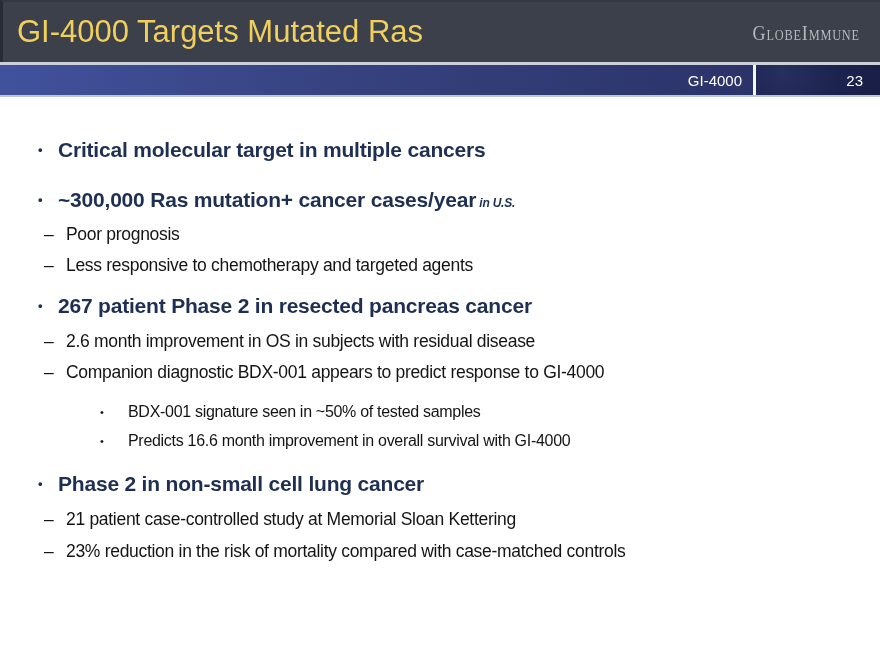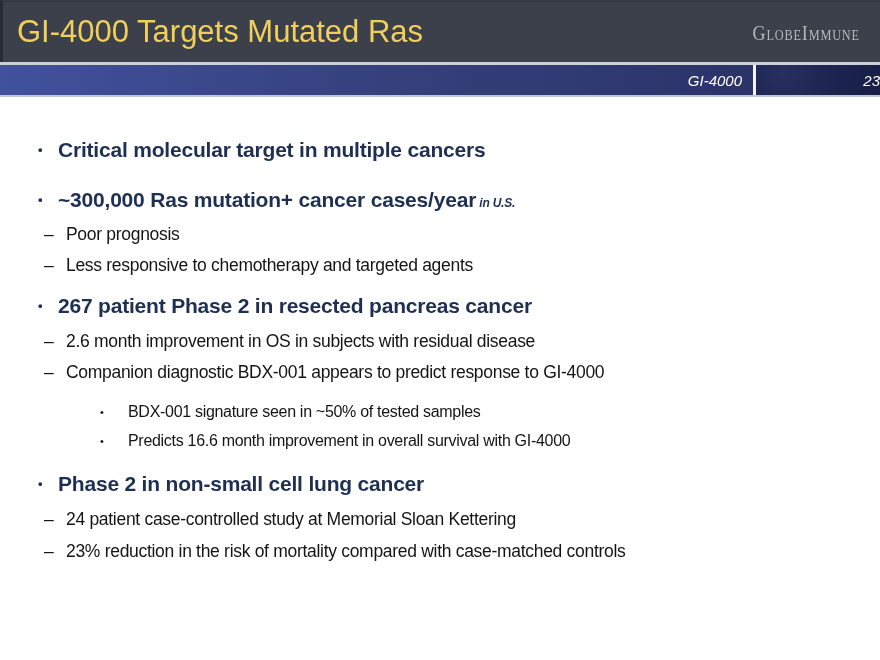--- a/index.html
+++ b/index.html
@@ -47,35 +47,35 @@
   
   .silver-line { height: 3px; background: #ccd1d9; }
   .under-line  { height: 2px; background: #bdc7db; }
 
   
   .bluebar {
     height: 30px;
     display: flex;
     align-items: stretch;
     background: linear-gradient(90deg, #41519c 0%, #36427f 40%, #2b3369 85%, #2b3369 100%);
-    font-style: italic;
   }
   .bar-left {
     width: 753px;
     display: flex;
     align-items: center;
     justify-content: flex-end;
     padding-right: 11px;
   }
   .bar-sep { width: 3px; background: #f3f5f8; }
   .bar-right {
     flex: 1;
     display: flex;
     align-items: center;
     justify-content: flex-end;
+    padding-right: 17px;
     background: radial-gradient(circle at 22% 28%, #272f60 0%, #1c234e 55%, #181e45 100%);
   }
   .bar-text { color: #ffffff; font-size: 15px; }
 
   
   .content { padding-top: 40px; }
   .row { position: relative; white-space: nowrap; }
   .row .marker { position: absolute; }
 
   .l1 {
@@ -177,21 +177,21 @@
     <span>Predicts 16.6 month improvement in overall survival with GI-4000</span>
   </div>
 
   <div class="row l1" style="margin-top:19px">
     <span class="marker">•</span>
     <span>Phase 2 in non-small cell lung cancer</span>
   </div>
 
   <div class="row l2" style="margin-top:10px">
     <span class="marker">–</span>
-    <span>24 patient case-controlled study at Memorial Sloan Kettering</span>
+    <span>21 patient case-controlled study at Memorial Sloan Kettering</span>
   </div>
 
   <div class="row l2" style="margin-top:8px">
     <span class="marker">–</span>
     <span>23% reduction in the risk of mortality compared with case-matched controls</span>
   </div>
 
 </div>
 
 </body></html>

